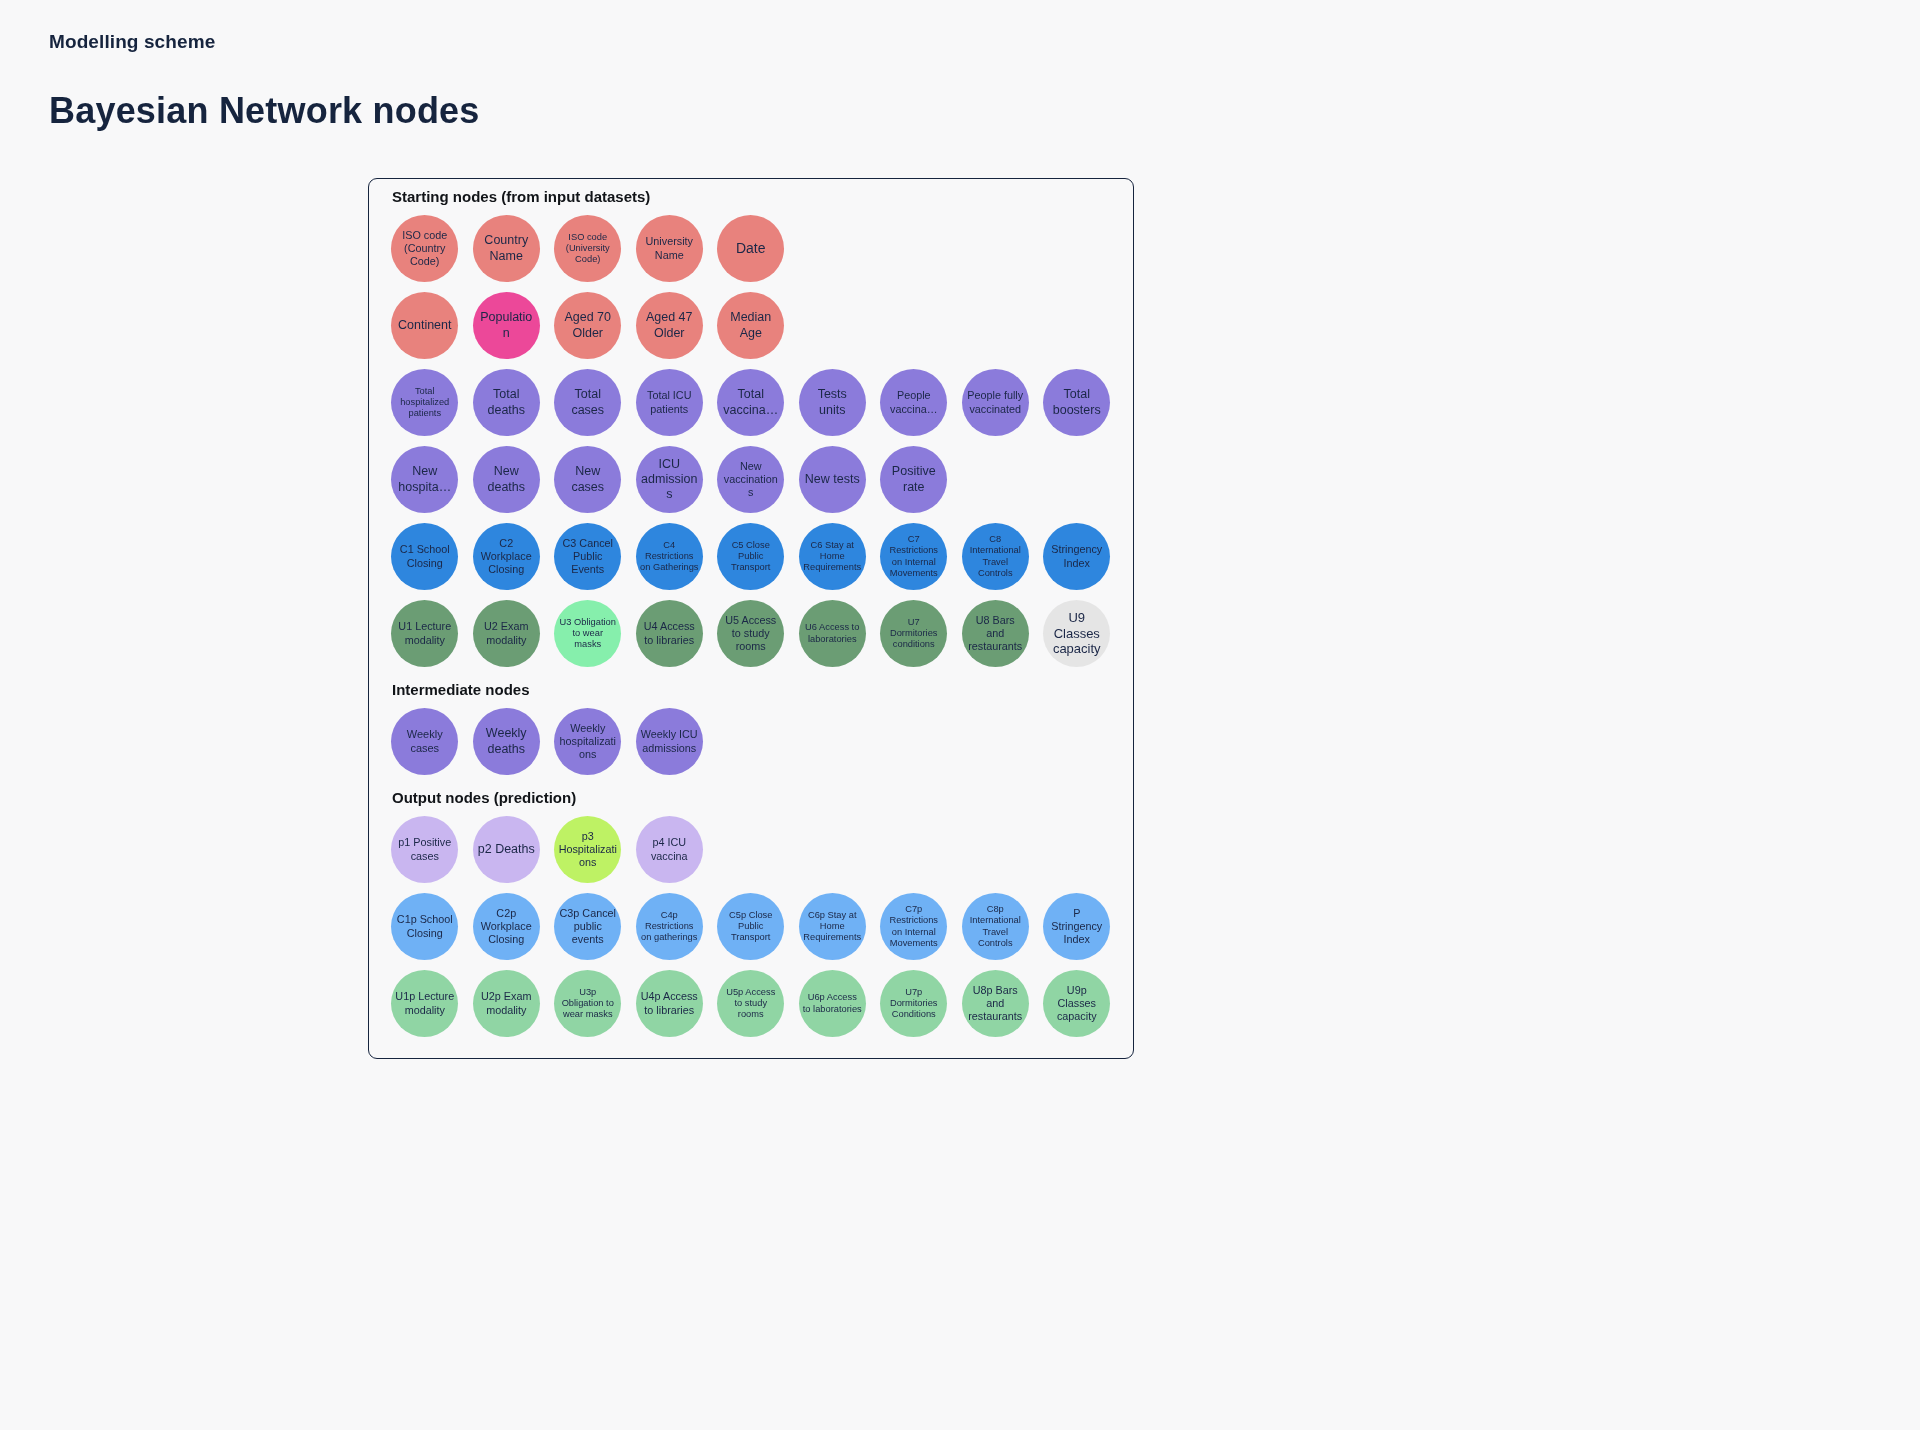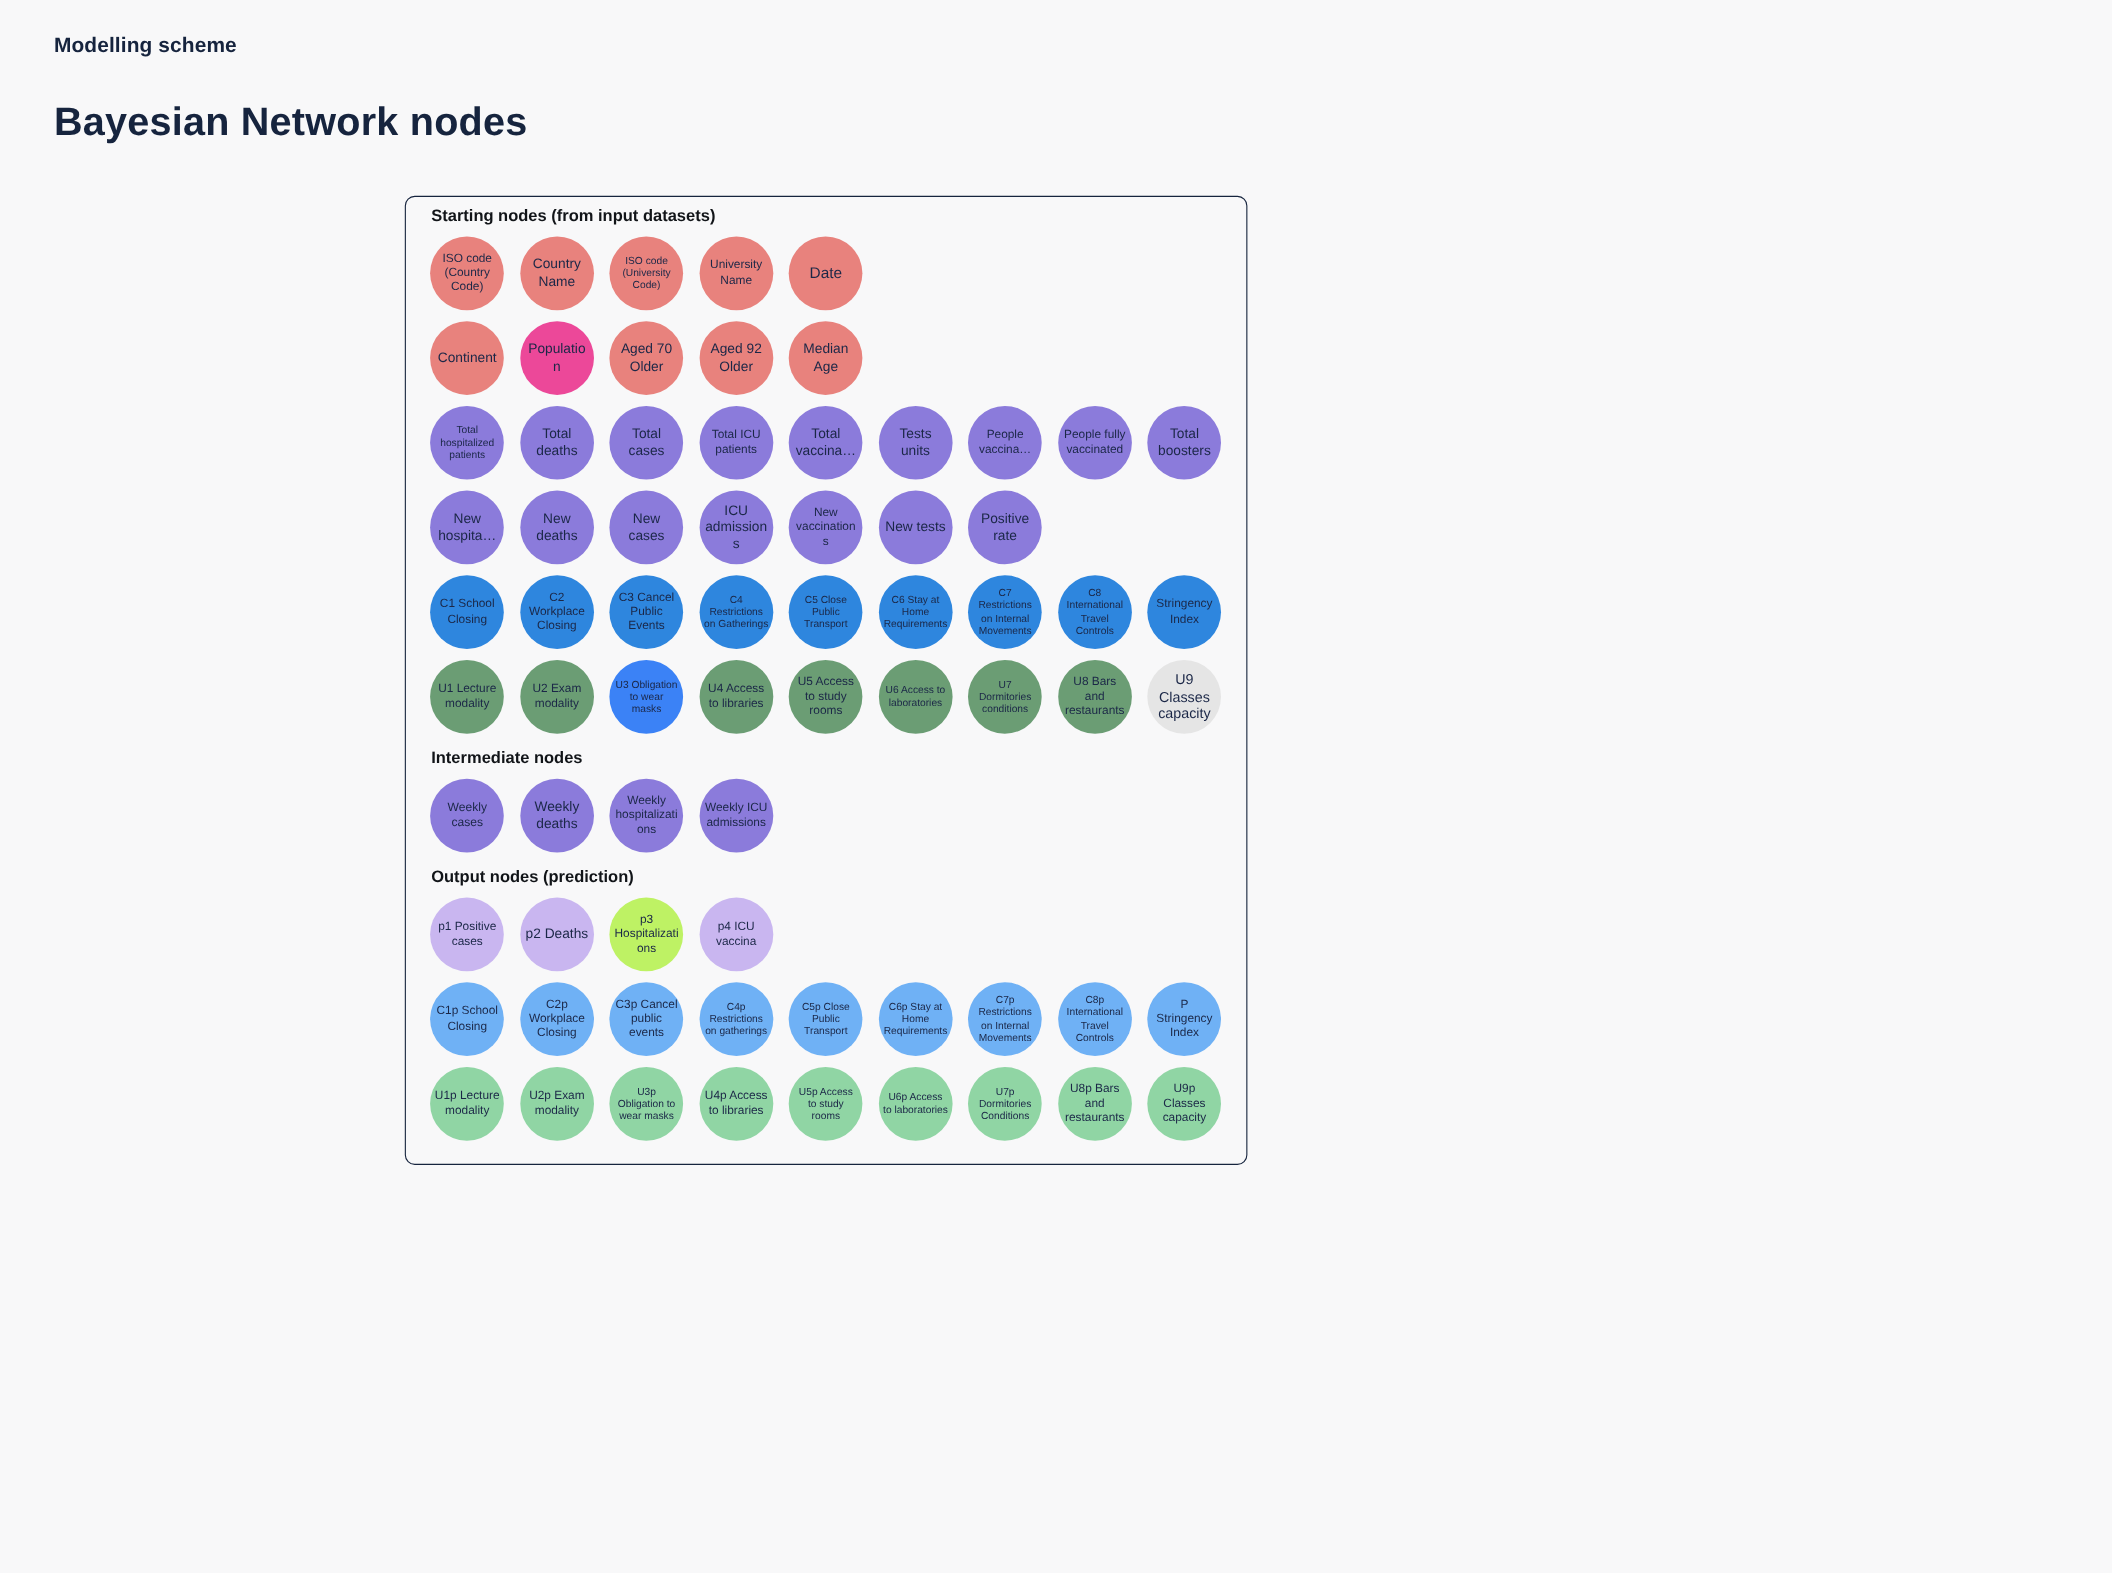--- a/index.html
+++ b/index.html
@@ -80,21 +80,21 @@
       <div class="node-slot">
         <div class="node" style="background: rgb(232, 130, 125); color: rgb(27, 39, 71); font-size: 12.5px;">Continent</div>
       </div>
       <div class="node-slot">
         <div class="node" style="background: #ec4899; color: rgb(27, 39, 71); font-size: 12.5px;">Population</div>
       </div>
       <div class="node-slot">
         <div class="node" style="background: rgb(232, 130, 125); color: rgb(27, 39, 71); font-size: 12.5px;">Aged 70 Older</div>
       </div>
       <div class="node-slot">
-        <div class="node" style="background: rgb(232, 130, 125); color: rgb(27, 39, 71); font-size: 12.5px;">Aged 92 Older</div>
+        <div class="node" style="background: rgb(232, 130, 125); color: rgb(27, 39, 71); font-size: 12.5px;">Aged 47 Older</div>
       </div>
       <div class="node-slot">
         <div class="node" style="background: rgb(232, 130, 125); color: rgb(27, 39, 71); font-size: 12.5px;">Median Age</div>
       </div>
     </div>
     <div class="node-row">
       <div class="node-slot">
         <div class="node" style="background: rgb(139, 123, 219); color: rgb(27, 39, 71); font-size: 9.3px;">Total hospitalized patients</div>
       </div>
       <div class="node-slot">
@@ -175,21 +175,21 @@
       </div>
     </div>
     <div class="node-row">
       <div class="node-slot">
         <div class="node" style="background: rgb(107, 157, 116); color: rgb(27, 39, 71); font-size: 10.8px;">U1 Lecture modality</div>
       </div>
       <div class="node-slot">
         <div class="node" style="background: rgb(107, 157, 116); color: rgb(27, 39, 71); font-size: 10.8px;">U2 Exam modality</div>
       </div>
       <div class="node-slot">
-        <div class="node" style="background: #3b82f6; color: rgb(27, 39, 71); font-size: 9.3px;">U3 Obligation to wear masks</div>
+        <div class="node" style="background: #86efac; color: rgb(27, 39, 71); font-size: 9.3px;">U3 Obligation to wear masks</div>
       </div>
       <div class="node-slot">
         <div class="node" style="background: rgb(107, 157, 116); color: rgb(27, 39, 71); font-size: 10.8px;">U4 Access to libraries</div>
       </div>
       <div class="node-slot">
         <div class="node" style="background: rgb(107, 157, 116); color: rgb(27, 39, 71); font-size: 10.8px;">U5 Access to study rooms</div>
       </div>
       <div class="node-slot">
         <div class="node" style="background: rgb(107, 157, 116); color: rgb(27, 39, 71); font-size: 9.3px;">U6 Access to laboratories</div>
       </div>

